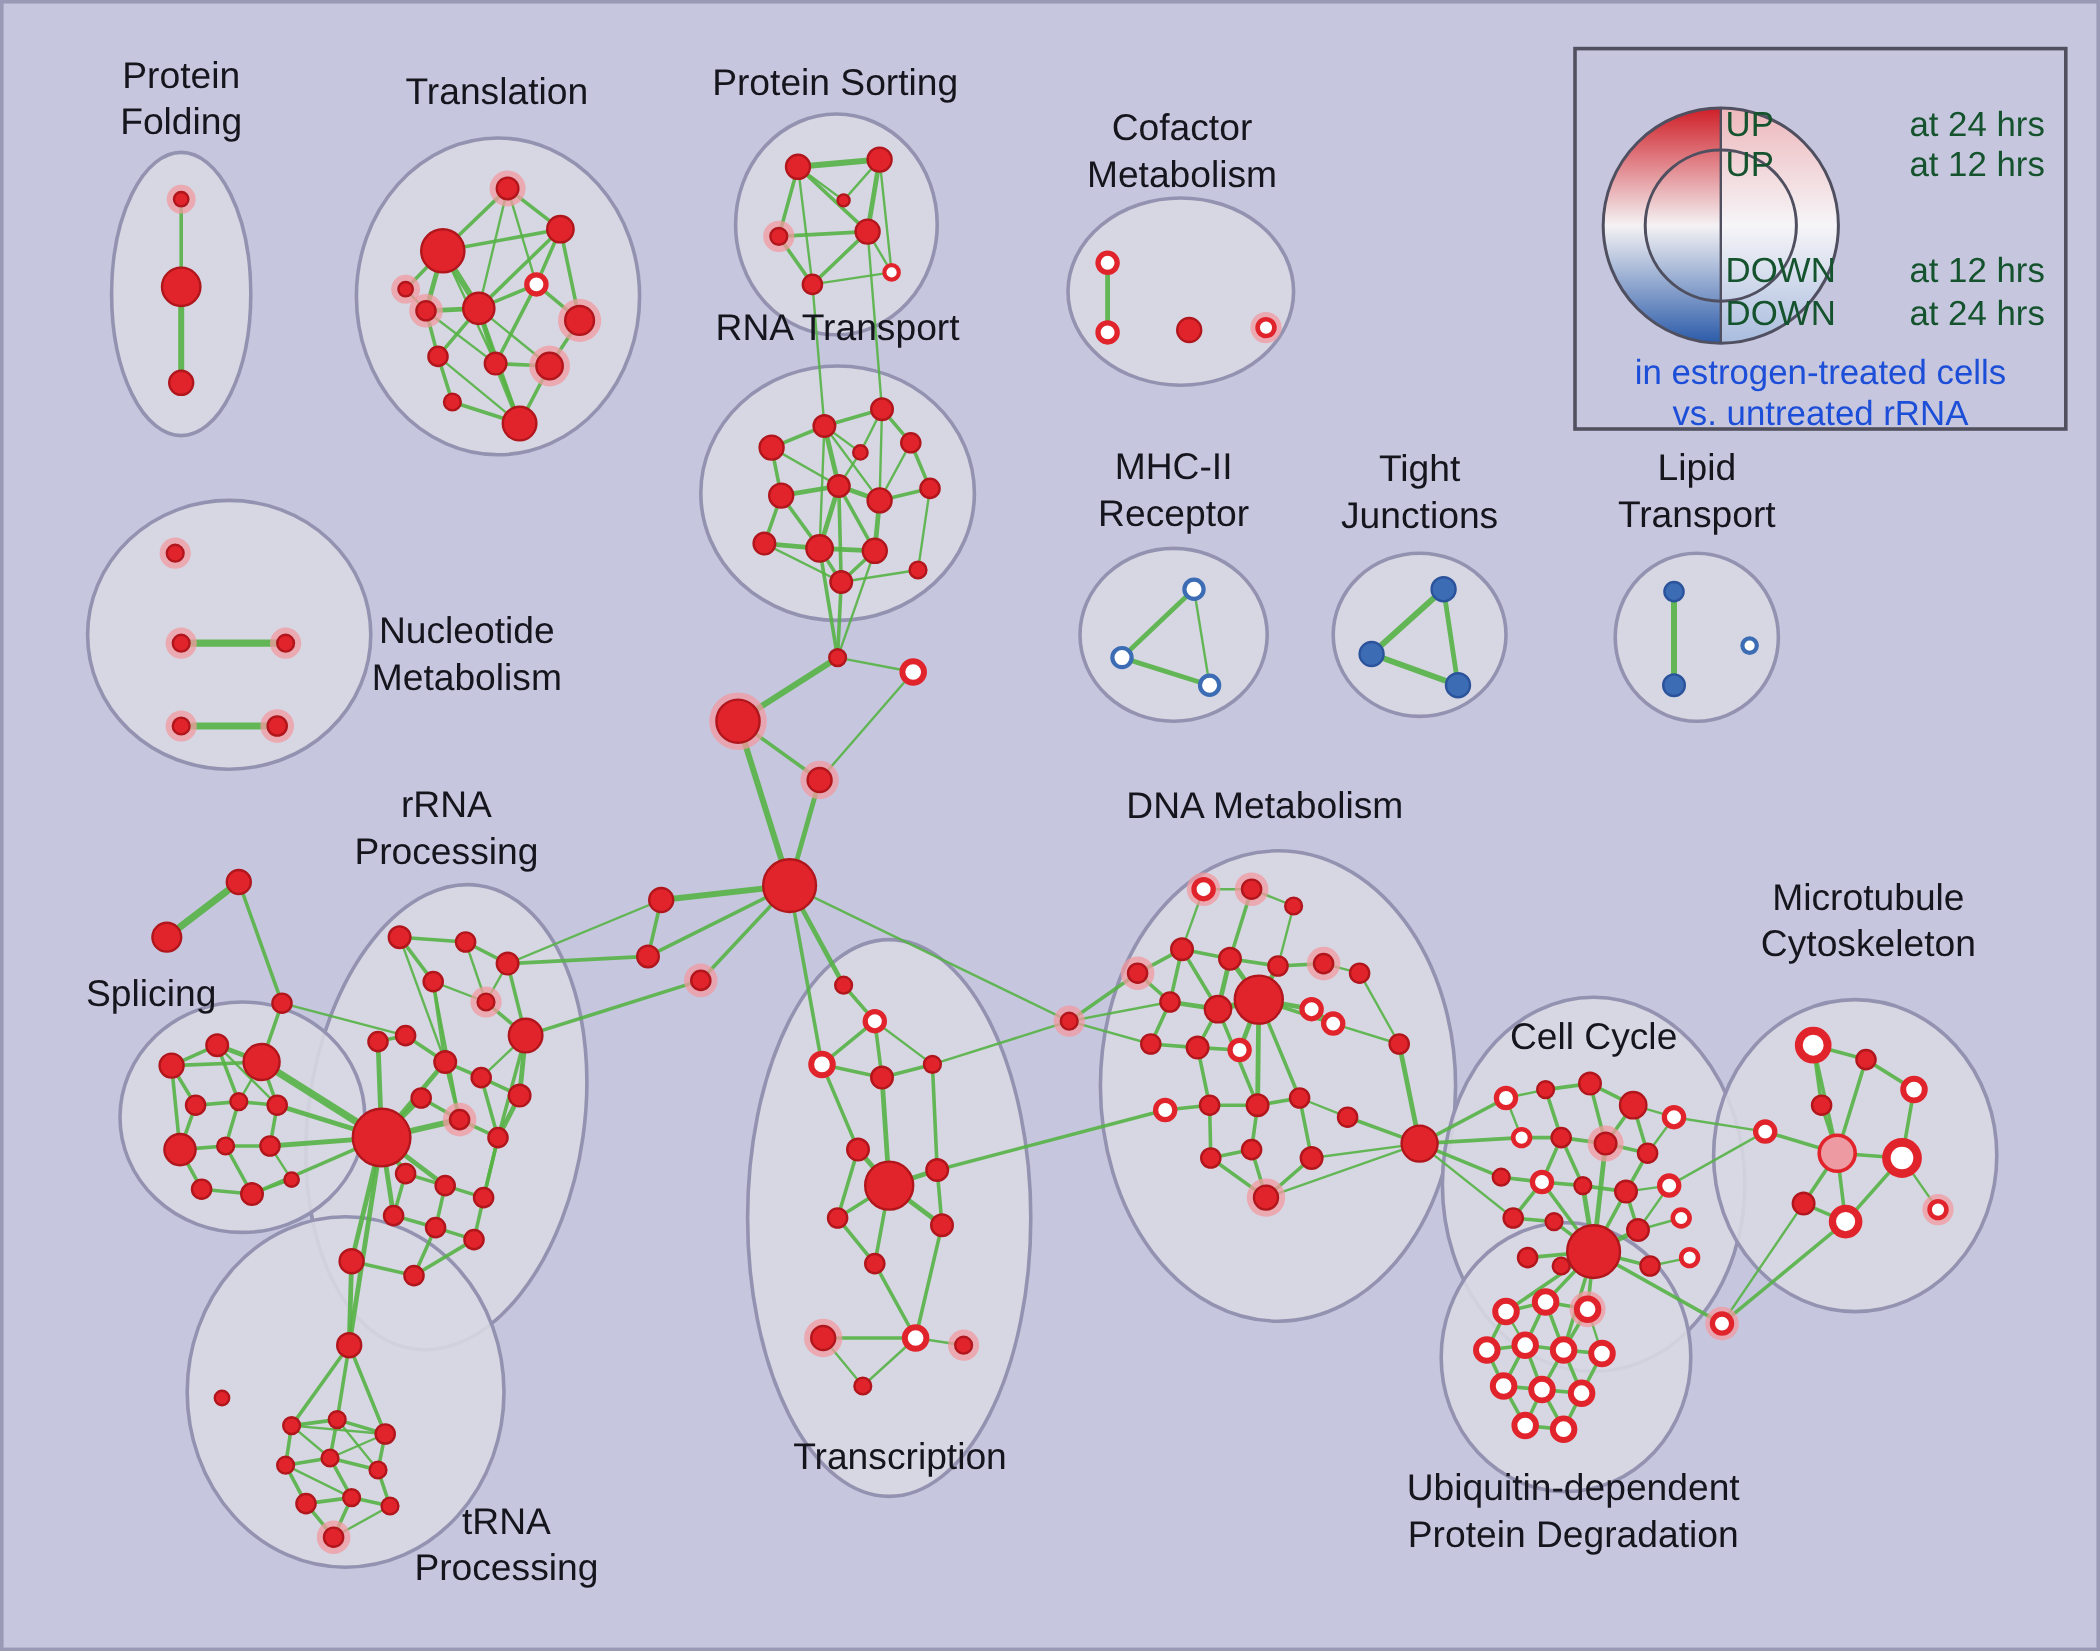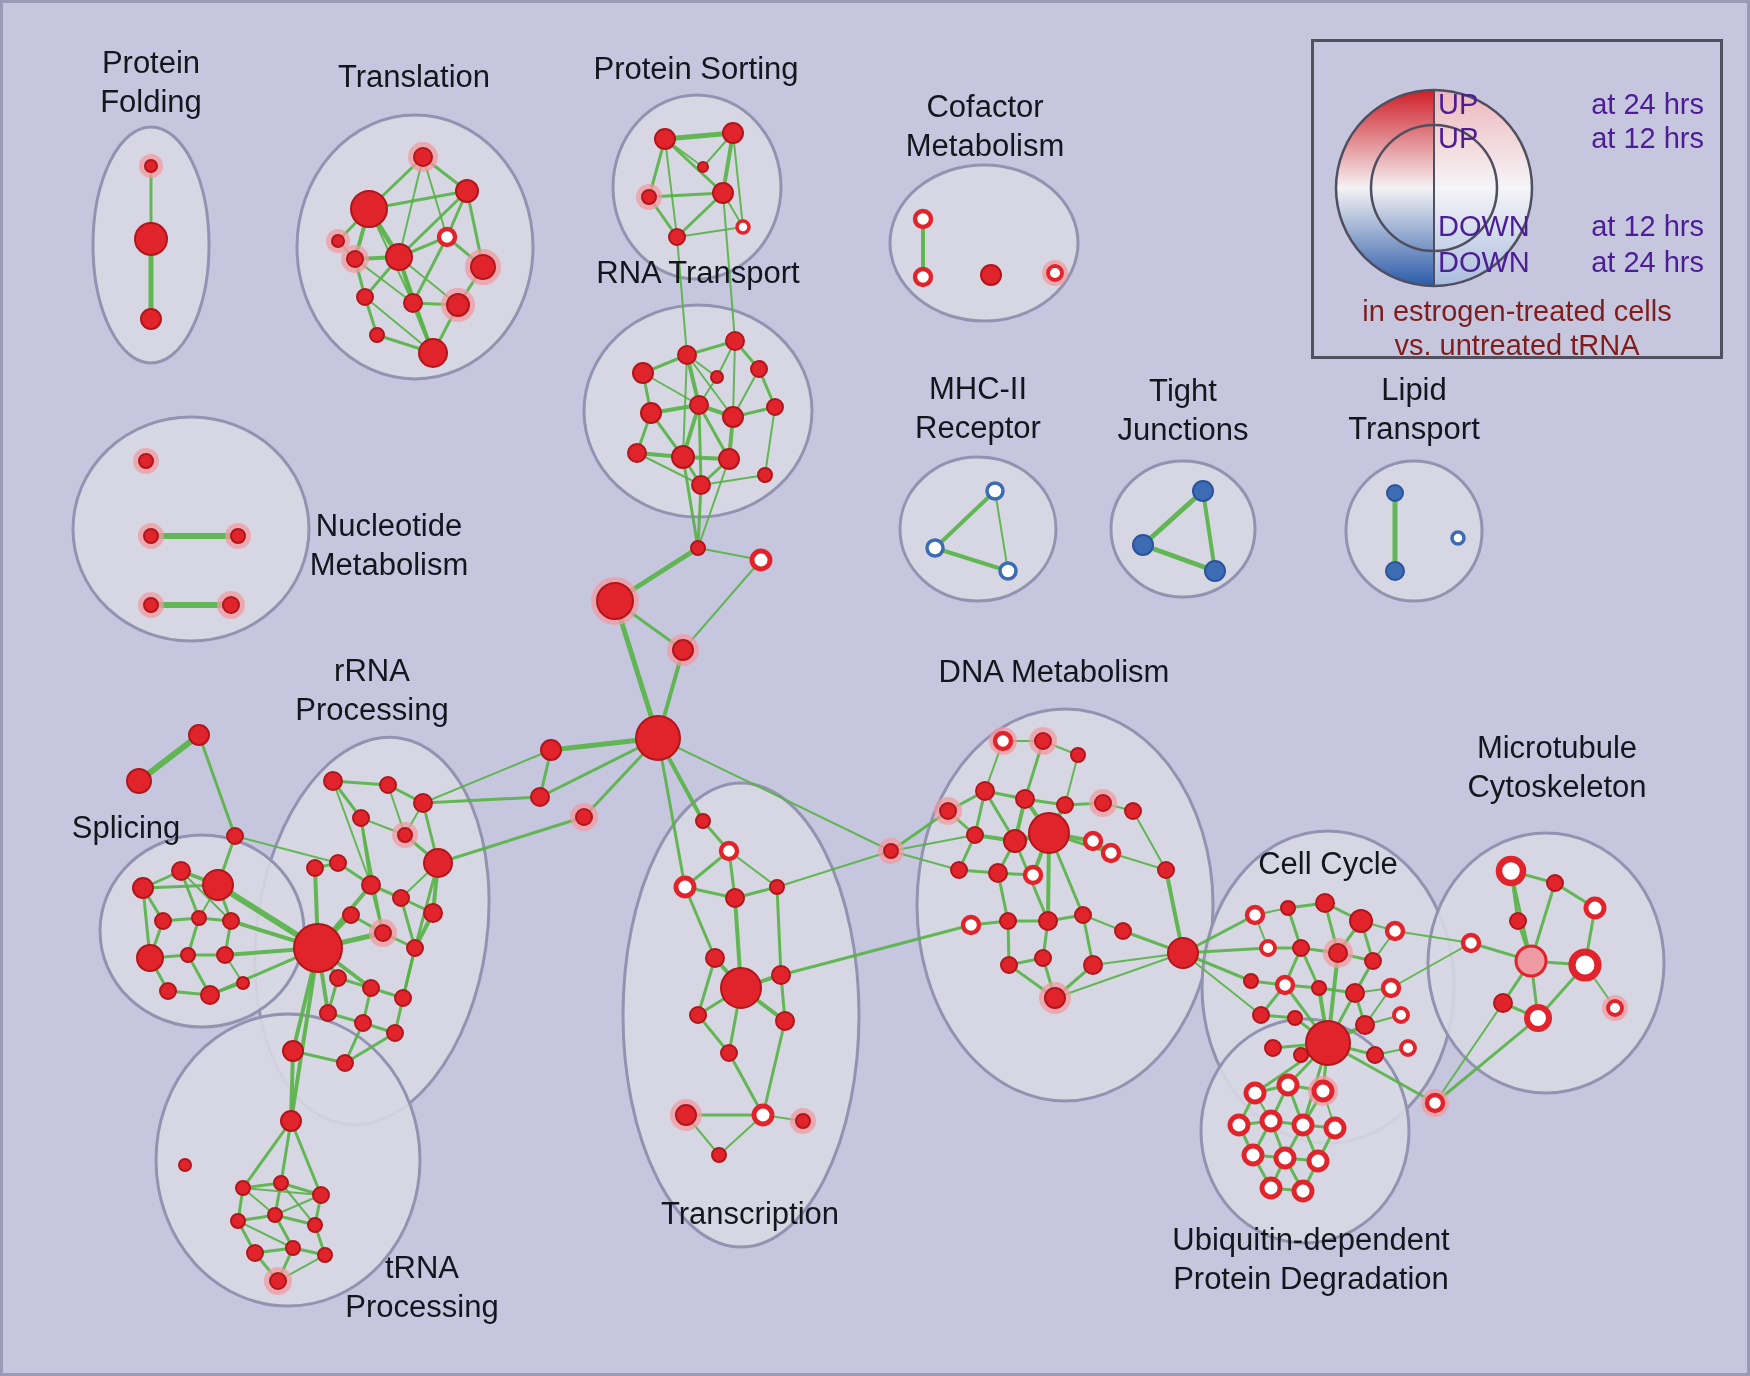--- a/index.html
+++ b/index.html
@@ -7,25 +7,25 @@
     position:relative;width:1750px;height:1376px;
     background:#c6c7de;border:3px solid #9a9ab6;box-sizing:border-box;
     font-family:"Liberation Sans",sans-serif;overflow:hidden;padding-left:12px;
   }
   .figure svg.net{position:absolute;left:0;top:0;}
   .legend{
     position:absolute;left:1308px;top:36px;width:412px;height:320px;
     border:3px solid #50505f;box-sizing:border-box;z-index:5;
   }
   .legend-glyph{position:absolute;left:8px;top:28px;}
-  .legend-row{position:absolute;left:0;right:0;height:32px;font-size:29px;color:#4c1d95;}
+  .legend-row{position:absolute;left:0;right:0;height:32px;font-size:29px;color:#14532d;}
   .legend-row .dir{position:absolute;left:124px;white-space:nowrap;}
   .legend-row .time{position:absolute;right:16px;white-space:nowrap;}
   .r1{top:46px}.r2{top:80px}.r3{top:168px}.r4{top:204px}
-  .legend-caption{position:absolute;left:0;right:0;top:252px;text-align:center;font-size:29px;color:#7f1d1d;line-height:34px;}
+  .legend-caption{position:absolute;left:0;right:0;top:252px;text-align:center;font-size:29px;color:#1d4ed8;line-height:34px;}
 </style>
 </head>
 <body>
 
 <div class="figure">
 
   <svg id="network-svg" class="net" width="1750" height="1376" viewBox="0 0 1750 1376">
       <g>
         <ellipse cx="148" cy="242" rx="58" ry="118" transform="rotate(0 148 242)" fill="#d8d8e3" fill-opacity="0.9" stroke="#9393b1" stroke-width="3"></ellipse>
         <ellipse cx="412" cy="244" rx="118" ry="132" transform="rotate(0 412 244)" fill="#d8d8e3" fill-opacity="0.9" stroke="#9393b1" stroke-width="3"></ellipse>
@@ -699,17 +699,17 @@
     <div class="legend-row r3">
       <span class="dir">DOWN</span>
       <span class="time">at 12 hrs</span>
     </div>
     <div class="legend-row r4">
       <span class="dir">DOWN</span>
       <span class="time">at 24 hrs</span>
     </div>
     <div class="legend-caption">
       <div>in estrogen-treated cells</div>
-      <div>vs. untreated tRNA</div>
+      <div>vs. untreated rRNA</div>
     </div>
   </div>
 
 </div>
 
 </body></html>

